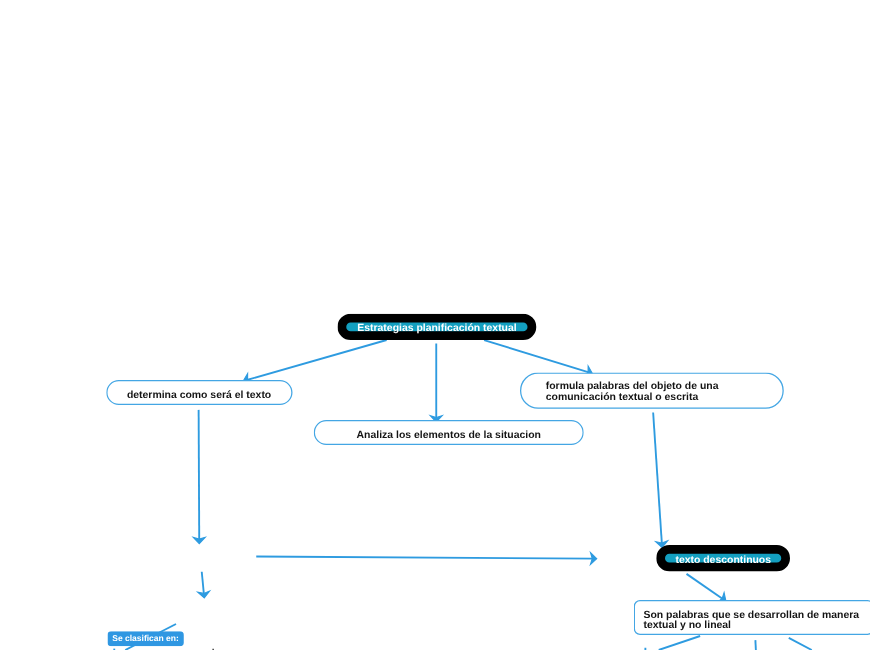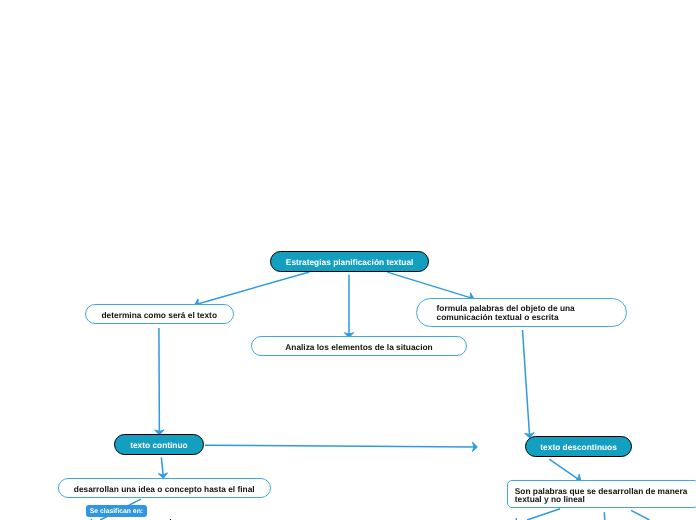--- a/index.html
+++ b/index.html
@@ -5,21 +5,21 @@
   html,body{margin:0;padding:0;background:#ffffff;}
   body{width:696px;height:520px;overflow:hidden;
        font-family:"Liberation Sans",sans-serif;
        -webkit-font-smoothing:antialiased;
        text-rendering:geometricPrecision;}
   #canvas{position:relative;width:696px;height:520px;background:#fff;overflow:hidden;}
   svg.links{position:absolute;left:0;top:0;width:696px;height:520px;}
   .node{position:absolute;box-sizing:border-box;display:flex;align-items:center;padding-top:1.2px;will-change:transform;
         justify-content:center;text-align:center;font-size:8.35px;font-weight:bold;
         white-space:nowrap;}
-  .filled{background:#139FC0;color:#fff;border:1px solid #000000;border-radius:999px;}
+  .filled{background:#139FC0;color:#fff;border:7px solid #000000;border-radius:999px;}
   .outline{background:#fff;color:#141414;border:1.25px solid #44A6E4;border-radius:999px;}
   .two-line{white-space:normal;justify-content:flex-start;text-align:left;line-height:9.2px;}
   .label{background:#2F97E2;color:#fff;border-radius:3px;font-weight:bold;font-size:6.8px;}
 </style>
 </head>
 <body>
 
 <div id="canvas">
 
   <svg class="links" viewBox="0 0 696 520">
@@ -63,31 +63,25 @@
     <span>Analiza los elementos de la situacion</span>
   </div>
 
   <div class="node outline two-line" style="left:415.6px;top:298px;width:211.3px;height:28.7px;padding-left:19.6px;line-height:8.9px;">
     <span>
       <span>formula palabras del objeto de una</span><br>
       <span>comunicación textual o escrita</span>
     </span>
   </div>
 
-  <div class="node filled" style="left:114.1px;top:433.6px;width:89.8px;height:20.9px;">
-    <span>texto continuo</span>
-  </div>
 
   <div class="node filled" style="left:476.8px;top:436.3px;width:107.2px;height:20.6px;margin-left:48px;">
     <span>texto descontinuos</span>
   </div>
 
-  <div class="node outline" style="left:57.9px;top:477.7px;width:212.5px;height:20.4px;">
-    <span>desarrollan una idea o concepto hasta el final</span>
-  </div>
 
   <div class="node outline two-line" style="left:506.8px;top:479.8px;width:192px;height:28.2px;padding-left:6.8px;border-radius:5px;line-height:8.1px;padding-top:1.6px;">
     <span>
       <span>Son palabras que se desarrollan de manera</span><br>
       <span>textual y no lineal</span>
     </span>
   </div>
 
   <div style="position:absolute;left:169.8px;top:518.6px;width:1.4px;height:2px;background:#1c1c1c;"></div>
 

